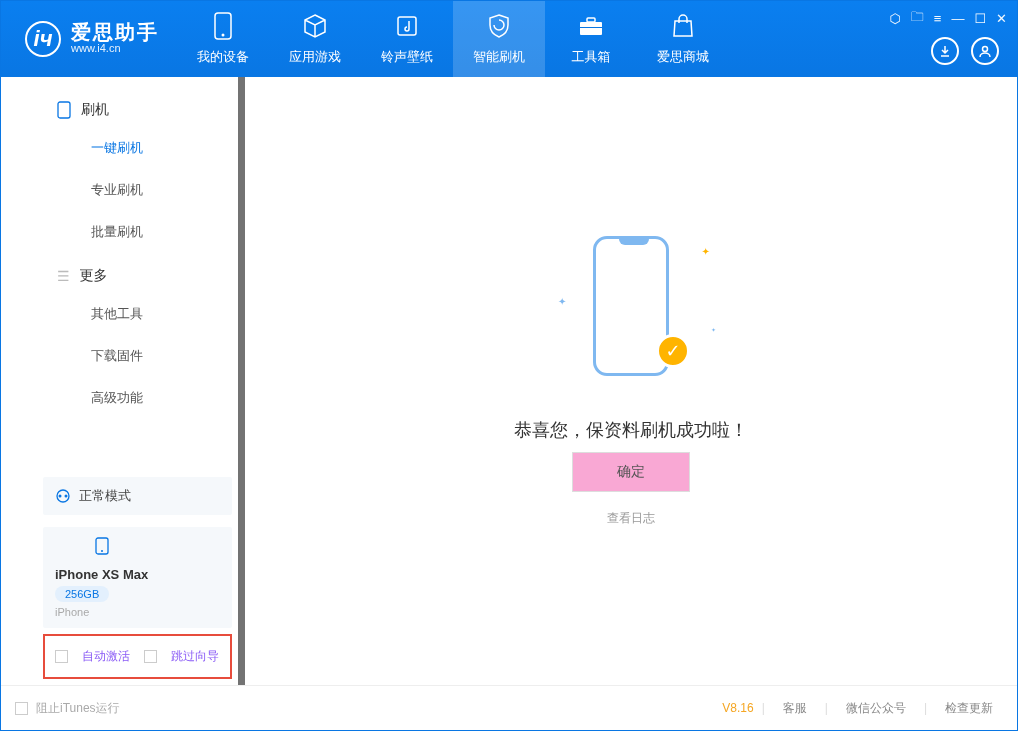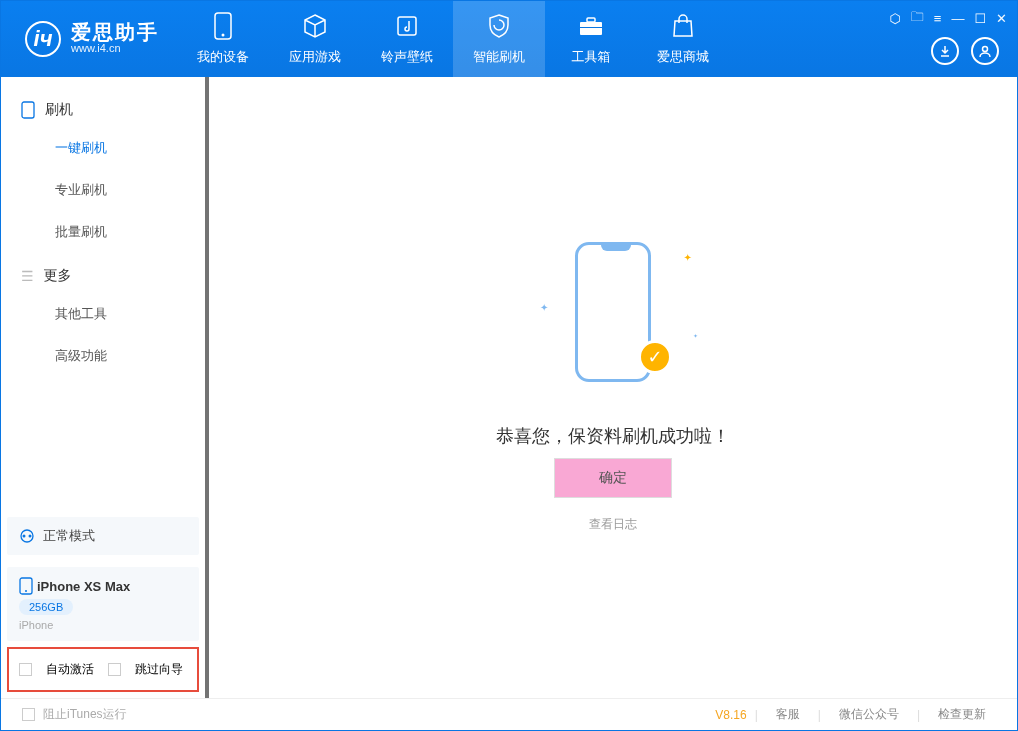--- a/index.html
+++ b/index.html
@@ -12,42 +12,42 @@
 .logo-text .en { font-size: 11px; opacity: 0.9; line-height: 1.2; }
 .nav-tabs { display: flex; height: 100%; }
 .nav-tab { width: 92px; display: flex; flex-direction: column; align-items: center; justify-content: center; font-size: 13px; cursor: pointer; gap: 8px; }
 .nav-tab.active { background: rgba(255,255,255,0.18); }
 .nav-tab .icon { width: 28px; height: 28px; display: flex; align-items: center; justify-content: center; }
 .window-controls { position: absolute; top: 6px; right: 10px; display: flex; gap: 10px; align-items: center; }
 .window-controls span { font-size: 13px; cursor: pointer; opacity: 0.95; }
 .header-right { position: absolute; right: 18px; bottom: 12px; display: flex; gap: 12px; align-items: center; }
 .header-right .circ { width: 28px; height: 28px; border: 2px solid #fff; border-radius: 50%; display: flex; align-items: center; justify-content: center; cursor: pointer; }
 .body-area { flex: 1; display: flex; overflow: hidden; }
-.sidebar { width: 208px; border-right: 4px solid #737373; display: flex; flex-direction: column; }
+.sidebar { width: 208px; border-right: 7px solid #737373; display: flex; flex-direction: column; margin-left: 36px; }
 .side-scroll { flex: 1; overflow: auto; padding-top: 10px; }
 .side-group { padding: 14px 20px 8px 20px; font-size: 14px; color: #333; display: flex; align-items: center; gap: 10px; }
 .side-item { padding: 12px 20px 12px 54px; font-size: 13px; color: #555; cursor: pointer; }
 .side-item.active { color: #0976e3; }
 .device-block { background: #f5f8fb; margin: 6px; padding: 10px 12px; border-radius: 2px; font-size: 13px; color: #444; display: flex; align-items: center; gap: 8px; }
 .device-block.dev { flex-direction: column; align-items: flex-start; gap: 4px; }
-.device-block .name { font-weight: bold; color: #333; display:flex; align-items:center; gap:4px;}
+.device-block .name { font-weight: bold; color: #333; display:flex; align-items:center; gap:12px;flex-direction:column;}
 .badge { display: inline-block; background: #e3f0fd; color: #0976e3; font-size: 11px; padding: 2px 10px; border-radius: 10px; }
 .subtle { color: #aaa; font-size: 11px; }
-.bottom-opts { border: 2px solid #e74c3c; margin: 0 6px 6px 6px; padding: 12px 10px; display: flex; gap: 14px; align-items: center; font-size: 12px; color: #000000; }
+.bottom-opts { border: 2px solid #e74c3c; margin: 0 6px 6px 6px; padding: 12px 10px; display: flex; gap: 14px; align-items: center; font-size: 12px; color: #8b5cf6; }
 .chk { width: 13px; height: 13px; border: 1px solid #ccc; display: inline-block; }
 .main { flex: 1; display: flex; flex-direction: column; align-items: center; justify-content: center; position: relative; }
 .illus { width: 110px; height: 150px; position: relative; margin-bottom: 8px; }
 .phone { width: 76px; height: 140px; border: 3px solid #7fb8f0; border-radius: 14px; position: absolute; left: 17px; top: 0; background: #fff; }
 .notch { width: 30px; height: 6px; background: #7fb8f0; border-radius: 0 0 6px 6px; position: absolute; top: 0; left: 23px; }
 .check-badge { width: 34px; height: 34px; background: #ffb400; border-radius: 50%; position: absolute; right: -4px; bottom: 18px; display: flex; align-items: center; justify-content: center; color: #fff; font-size: 18px; border: 3px solid #fff; }
 .sparkle { position: absolute; color: #7fb8f0; font-size: 10px; }
 .msg { font-size: 18px; color: #333; margin: 24px 0 10px 0; }
 .ok-btn { border: 1px solid #ddd; padding: 10px 44px; font-size: 14px; color: #555; background: #f9a8d4; cursor: pointer; }
 .log-link { margin-top: 18px; font-size: 12px; color: #999; cursor: pointer; }
-.status-bar { height: 32px; border-top: 1px solid #eee; display: flex; align-items: center; padding: 0 21px; font-size: 12px; color: #aaa; gap: 8px; }
+.status-bar { height: 45px; border-top: 1px solid #eee; display: flex; align-items: center; padding: 0 14px; font-size: 12px; color: #aaa; gap: 8px; }
 .status-bar .spacer { flex: 1; }
 .status-bar .link { color: #888; cursor: pointer; padding: 0 10px; }
 .status-bar .divider { color: #ddd; }
 svg { display: block; }
 </style>
 </head>
 <body>
 
 <div class="window">
   <div class="title-bar">
@@ -148,20 +148,21 @@
         </div>
         <div class="side-item active">一键刷机</div>
         <div class="side-item">专业刷机</div>
         <div class="side-item">批量刷机</div>
 
         <div class="side-group">
           <span style="color:#bbb;">☰</span>
           <span>更多</span>
         </div>
         <div class="side-item">其他工具</div>
+        <div class="side-item">下载固件</div>
         <div class="side-item">高级功能</div>
       </div>
 
       <div class="device-block">
         <svg width="16" height="16">
             <circle cx="8" cy="8" r="6" fill="none" stroke="#0976e3" stroke-width="1.3"></circle>
             <circle cx="5" cy="8" r="1.5" fill="#0976e3"></circle>
             <circle cx="11" cy="8" r="1.5" fill="#0976e3"></circle>
           </svg>
         <span>正常模式</span>

